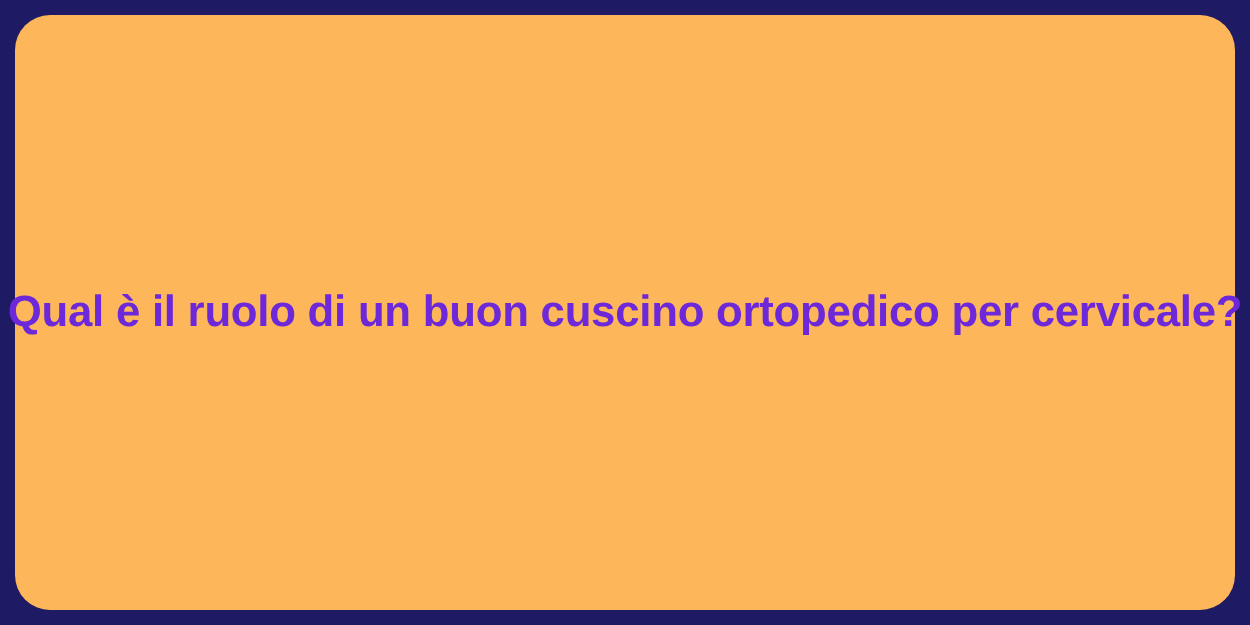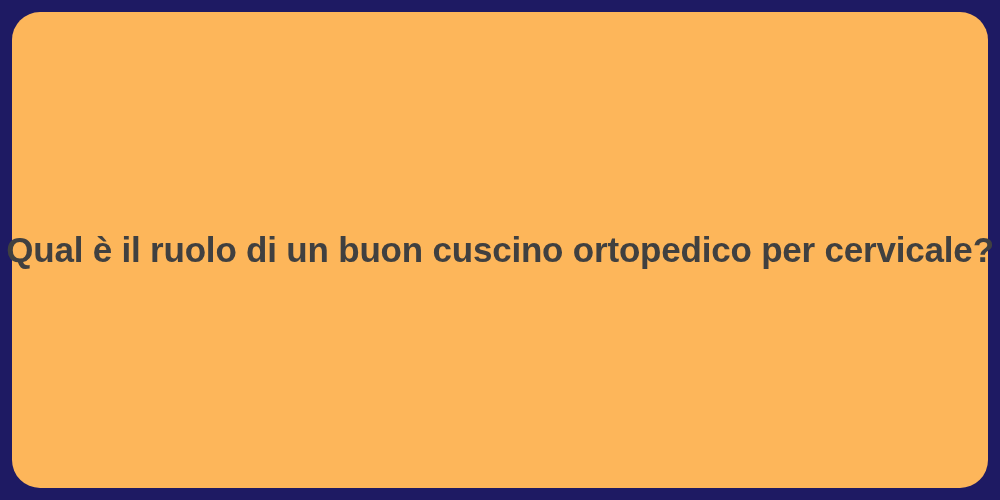--- a/index.html
+++ b/index.html
@@ -31,21 +31,21 @@
     background: #fdb65a;
     border-radius: 28px;
     display: flex;
     align-items: center;
     justify-content: center;
     padding: 0 40px;
   }
 
   .question-text {
     margin: 4px;
-    color: #404040;
+    color: #6d28d9;
     font-family: "Liberation Sans", "DejaVu Sans", sans-serif;
     font-size: 35px;
     font-weight: 700;
     line-height: 1.25;
     letter-spacing: -0.2px;
     text-align: center;
     white-space: nowrap;
   }
 </style>
 </head>

